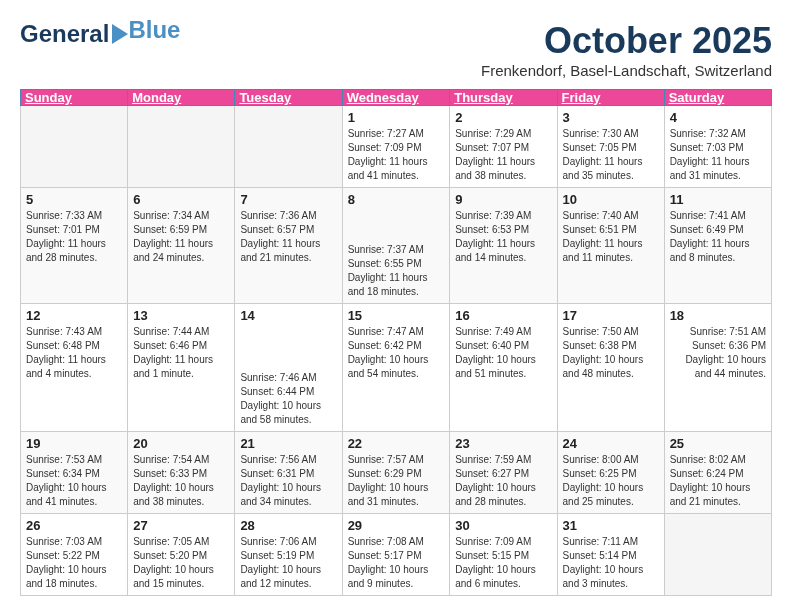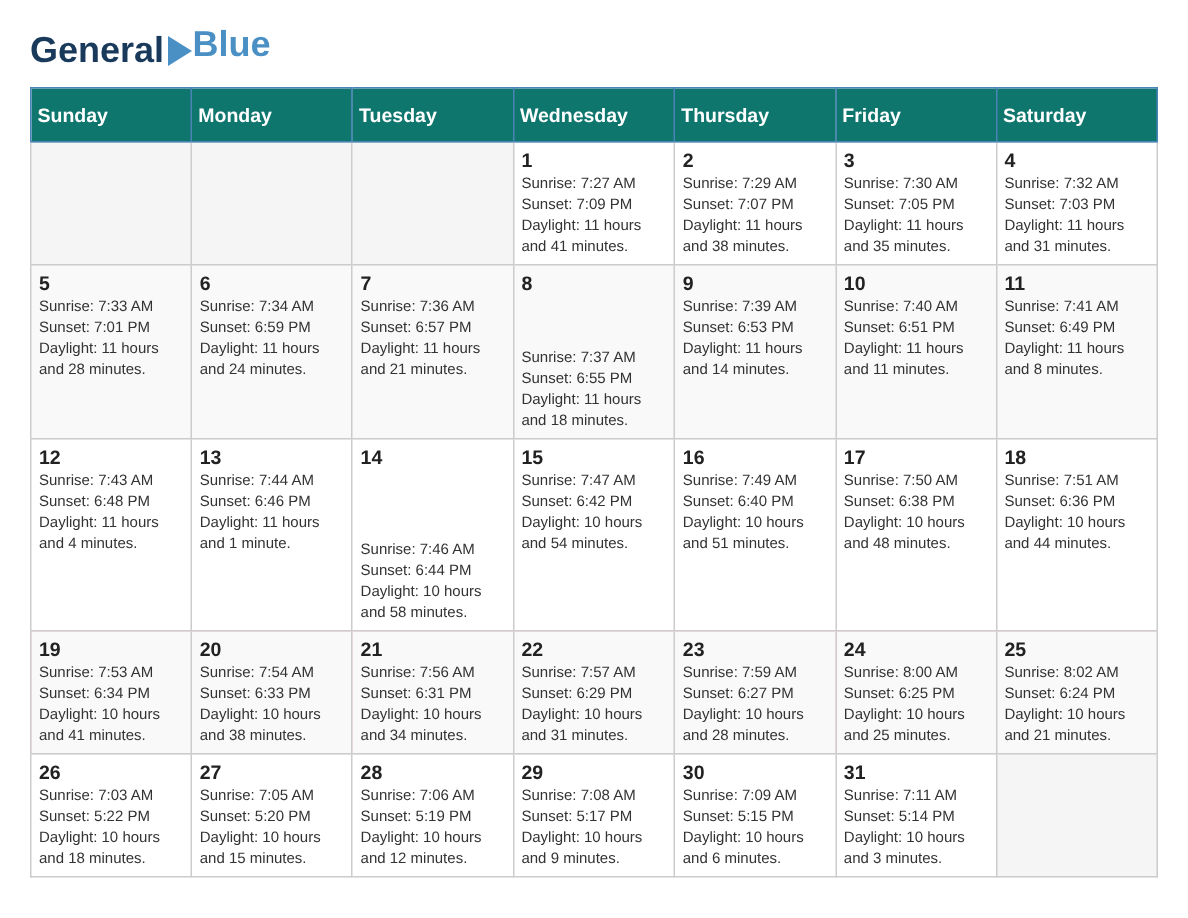--- a/index.html
+++ b/index.html
@@ -32,27 +32,28 @@
     .location {
       font-size: 15px;
       color: #333;
     }
     .calendar {
       width: 100%;
       border-collapse: collapse;
       border: 1px solid #ccc;
     }
     .calendar th {
-      background: #0f766e;
+      background: #ec4899;
       color: #fff;
       font-size: 13px;
       font-weight: bold;
-      padding: 10px 4px;
+      padding: 0 4px;
       text-align: left;
       border: 1px solid #4a84b6;
+      text-decoration: underline;
     }
     .calendar td {
       vertical-align: top;
       border: 1px solid #ccc;
       padding: 4px 5px;
       width: 108px;
       min-height: 80px;
       font-size: 10.5px;
       color: #222;
       background: #fff;
@@ -79,20 +80,24 @@
 </head>
 <body>
 
 <div class="header">
   <div class="logo">
     <div style="display:flex;align-items:center;">
       <span style="font-size:24px;font-weight:bold;color:#1a3a5c;">General</span>
       <span style="display:inline-block;width:0;height:0;border-top:10px solid transparent;border-bottom:10px solid transparent;border-left:16px solid #4a90c4;margin-left:3px;"></span>
     </div>
     <span style="font-size:24px;font-weight:bold;color:#4a90c4;margin-top:-4px;">Blue</span>
+  </div>
+  <div class="title-block">
+    <div class="month-title">October 2025</div>
+    <div class="location">Frenkendorf, Basel-Landschaft, Switzerland</div>
   </div>
 </div>
 
 <table class="calendar">
   <thead>
     <tr>
     <th>Sunday</th>
         <th>Monday</th>
         <th>Tuesday</th>
         <th>Wednesday</th>
@@ -224,21 +229,21 @@
         </td>
         <td>
           <span class="day-number">17</span>
           <div class="day-info" style="white-space: pre-line;">Sunrise: 7:50 AM
 Sunset: 6:38 PM
 Daylight: 10 hours
 and 48 minutes.</div>
         </td>
         <td>
           <span class="day-number">18</span>
-          <div class="day-info" style="white-space: pre-line;">Sunrise: 7:51 AM
+          <div class="day-info" style="white-space: pre-line; text-align: right;">Sunrise: 7:51 AM
 Sunset: 6:36 PM
 Daylight: 10 hours
 and 44 minutes.</div>
         </td>
       </tr>
       <tr style="background: #fca5a5;">
         <td>
           <span class="day-number">19</span>
           <div class="day-info" style="white-space: pre-line;">Sunrise: 7:53 AM
 Sunset: 6:34 PM

